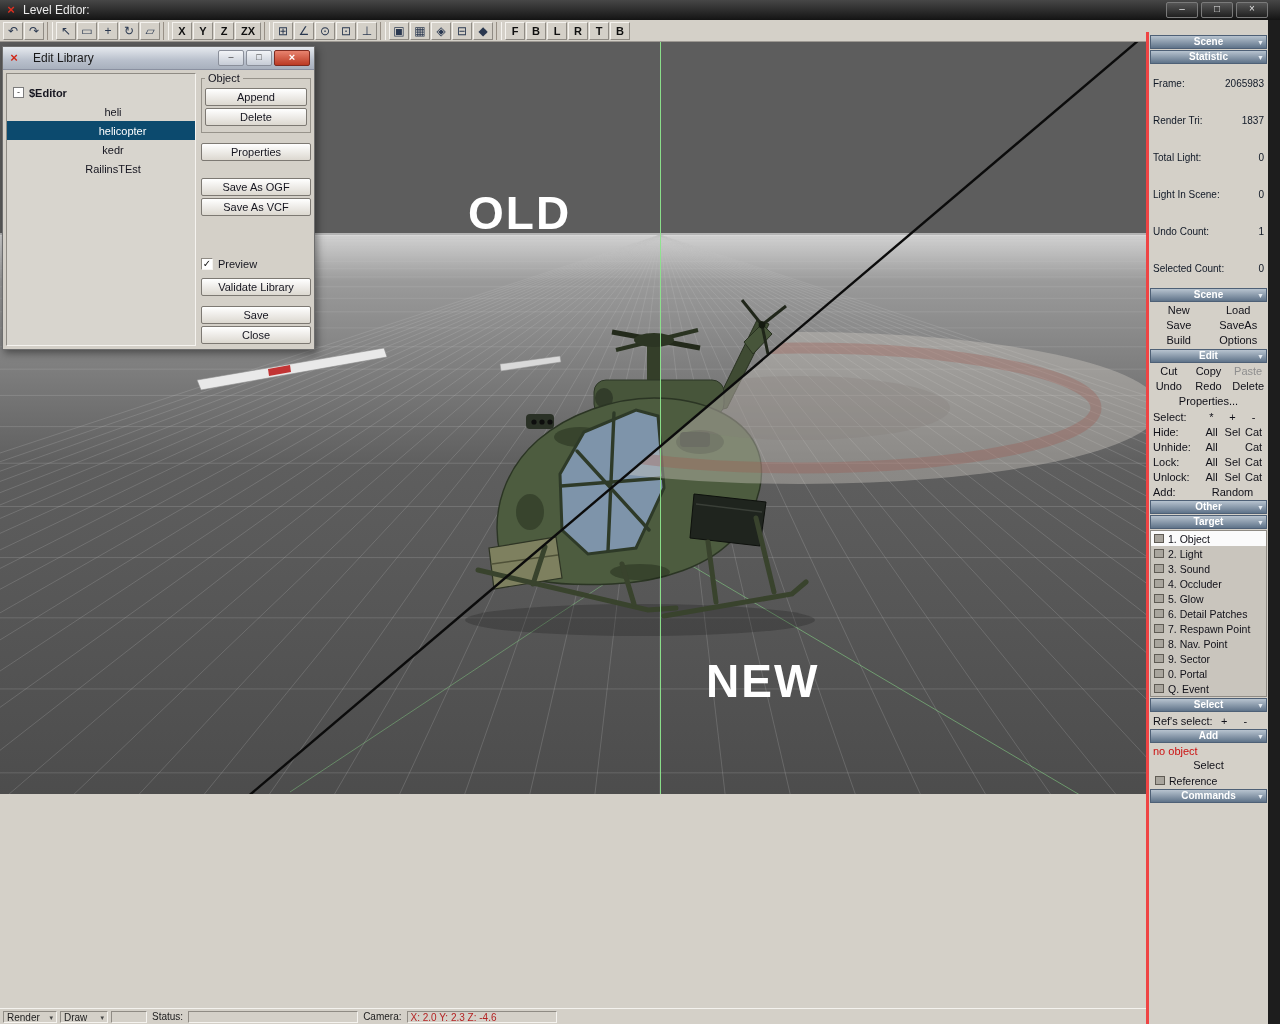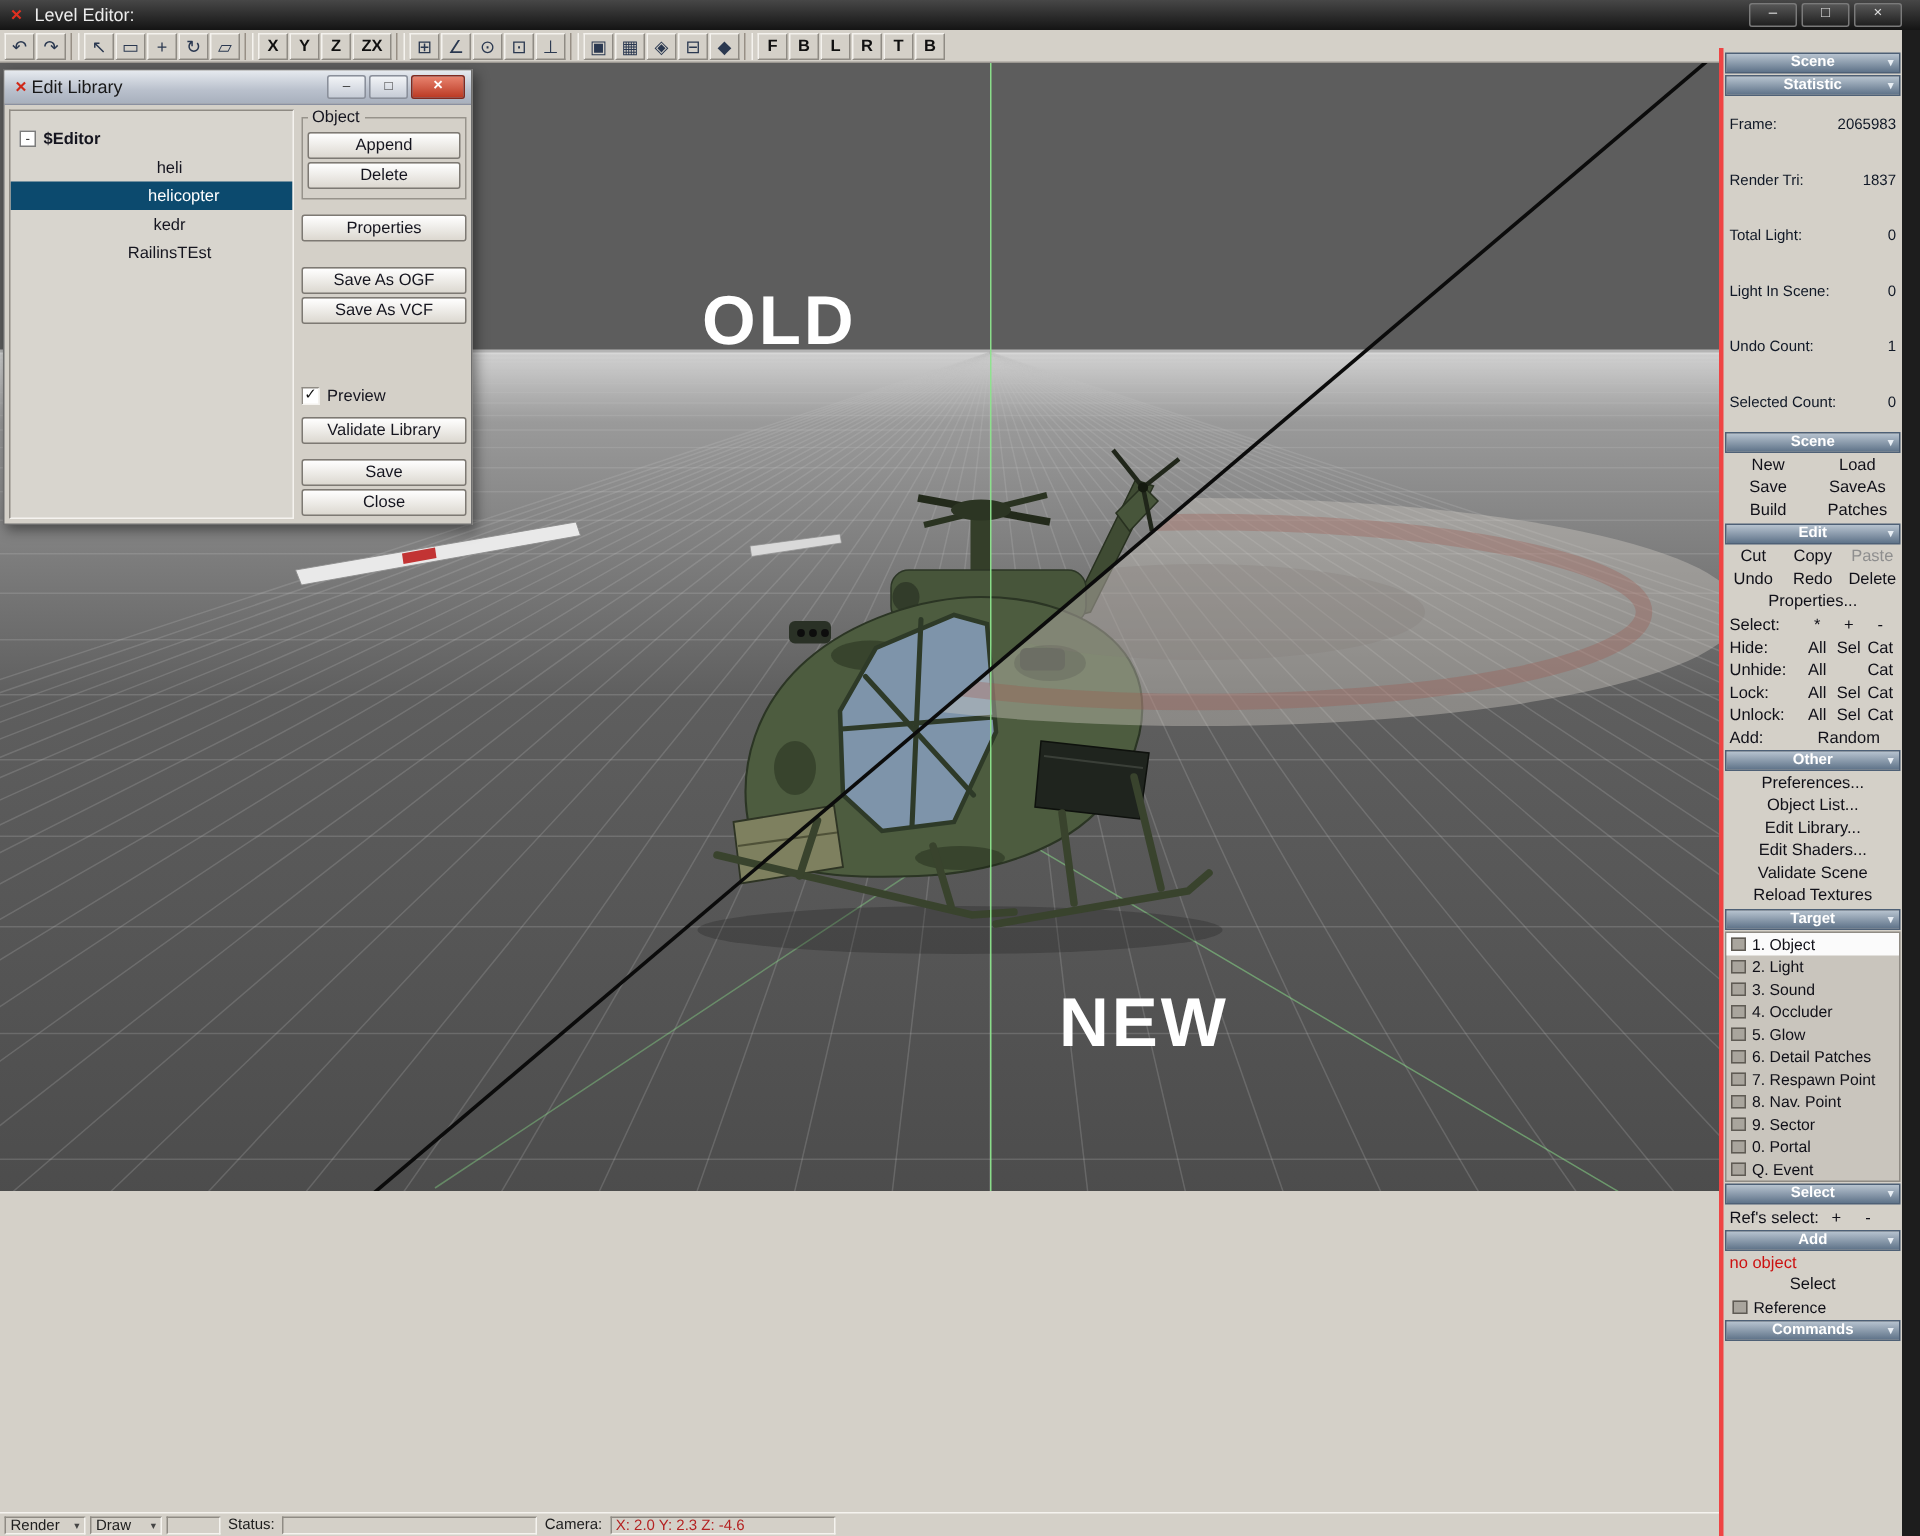--- a/index.html
+++ b/index.html
@@ -55,21 +55,21 @@
   .sb-field{border:1px solid;border-color:#8f8b84 #f5f3ef #f5f3ef #8f8b84;height:12px;line-height:11px;padding:0 3px;box-sizing:border-box;background:#d4d0c8;white-space:nowrap;overflow:hidden;}
   .sb-label{padding:0 2px;white-space:nowrap;}
   .sb-render{width:54px;} .sb-draw{width:48px;} .sb-small{width:36px;}
   .sb-status{width:170px;} .sb-coords{width:150px;color:#b42222;} .sb-msg{flex:1;text-align:left;}
   .sb-arrow{float:right;font-size:7px;line-height:11px;color:#444;}
 
   
   .dialog{position:absolute;left:2px;top:46px;width:313px;height:304px;background:#d4d0c8;border:1px solid #6e6e6e;box-shadow:2px 3px 8px rgba(0,0,0,.45);box-sizing:border-box;z-index:20;}
   .dlg-titlebar{height:22px;background:linear-gradient(#e6eaef,#b9c0cc 60%,#a8b0bd);display:flex;align-items:center;padding:0 4px;border-bottom:1px solid #8a90a0;}
   .dlg-icon{width:14px;height:14px;color:#d02818;font-weight:bold;font-size:13px;line-height:14px;text-align:center;}
-  .dlg-title{font-size:12px;color:#181818;margin-left:0;flex:1;}
+  .dlg-title{font-size:12px;color:#181818;margin-left:12px;flex:1;}
   .dlg-btn-min,.dlg-btn-max{width:24px;height:14px;border:1px solid #8a8f9a;border-radius:2px;background:linear-gradient(#f2f4f7,#c6ccd6);font-size:9px;line-height:12px;text-align:center;color:#333;margin-left:2px;}
   .dlg-btn-close{width:34px;height:14px;border:1px solid #7e2a20;border-radius:2px;background:linear-gradient(#e8836f,#bb3a24);color:#fff;font-size:11px;line-height:12px;text-align:center;font-weight:bold;margin-left:2px;}
   .dlg-body{position:relative;height:280px;}
   .lib-tree{position:absolute;left:3px;top:3px;width:190px;height:273px;background:#d8d5ce;border:1px solid;border-color:#8f8b84 #f5f3ef #f5f3ef #8f8b84;box-sizing:border-box;padding-top:9px;overflow:hidden;}
   .tree-item{height:19px;display:flex;align-items:center;font-size:11px;color:#15151f;padding-left:6px;gap:5px;}
   .tree-item.root .tree-label{font-weight:bold;}
   .tree-item.child{padding-left:24px;justify-content:center;}
   .tree-item.selected{background:#0c4a6e;color:#fff;padding-left:43px;}
   .expander{width:11px;height:11px;box-sizing:border-box;border:1px solid #7c7c7c;background:#fff;font-size:9px;line-height:9px;text-align:center;color:#333;flex:0 0 auto;}
   .dlg-right{position:absolute;left:198px;top:2px;width:110px;height:276px;display:flex;flex-direction:column;box-sizing:border-box;}
@@ -361,21 +361,21 @@
   <div class="panel-header">
     <span>Scene</span>
     <span class="hdr-arrow">▼</span>
   </div>
   <div class="grid2">
       <div class="cmd-link">New</div>
       <div class="cmd-link">Load</div>
       <div class="cmd-link">Save</div>
       <div class="cmd-link">SaveAs</div>
       <div class="cmd-link">Build</div>
-      <div class="cmd-link">Patches</div>
+      <div class="cmd-link">Options</div>
     </div>
 
   <div class="panel-header">
     <span>Edit</span>
     <span class="hdr-arrow">▼</span>
   </div>
   <div>
       <div class="grid3">
         <div class="cmd-link">Cut</div>
         <div class="cmd-link">Copy</div>
@@ -438,28 +438,20 @@
           <span class="sel-opt">Random</span>
           <span class="sel-opt"></span>
         </span>
       </div>
     </div>
 
   <div class="panel-header">
     <span>Other</span>
     <span class="hdr-arrow">▼</span>
   </div>
-  <div>
-      <div class="cmd-link">Preferences...</div>
-      <div class="cmd-link">Object List...</div>
-      <div class="cmd-link">Edit Library...</div>
-      <div class="cmd-link">Edit Shaders...</div>
-      <div class="cmd-link">Validate Scene</div>
-      <div class="cmd-link">Reload Textures</div>
-    </div>
 
   <div class="panel-header">
     <span>Target</span>
     <span class="hdr-arrow">▼</span>
   </div>
   <div class="target-list">
       <div class="target-item selected">
         <span class="titem-icon"></span>
         <span>1. Object</span>
       </div>

